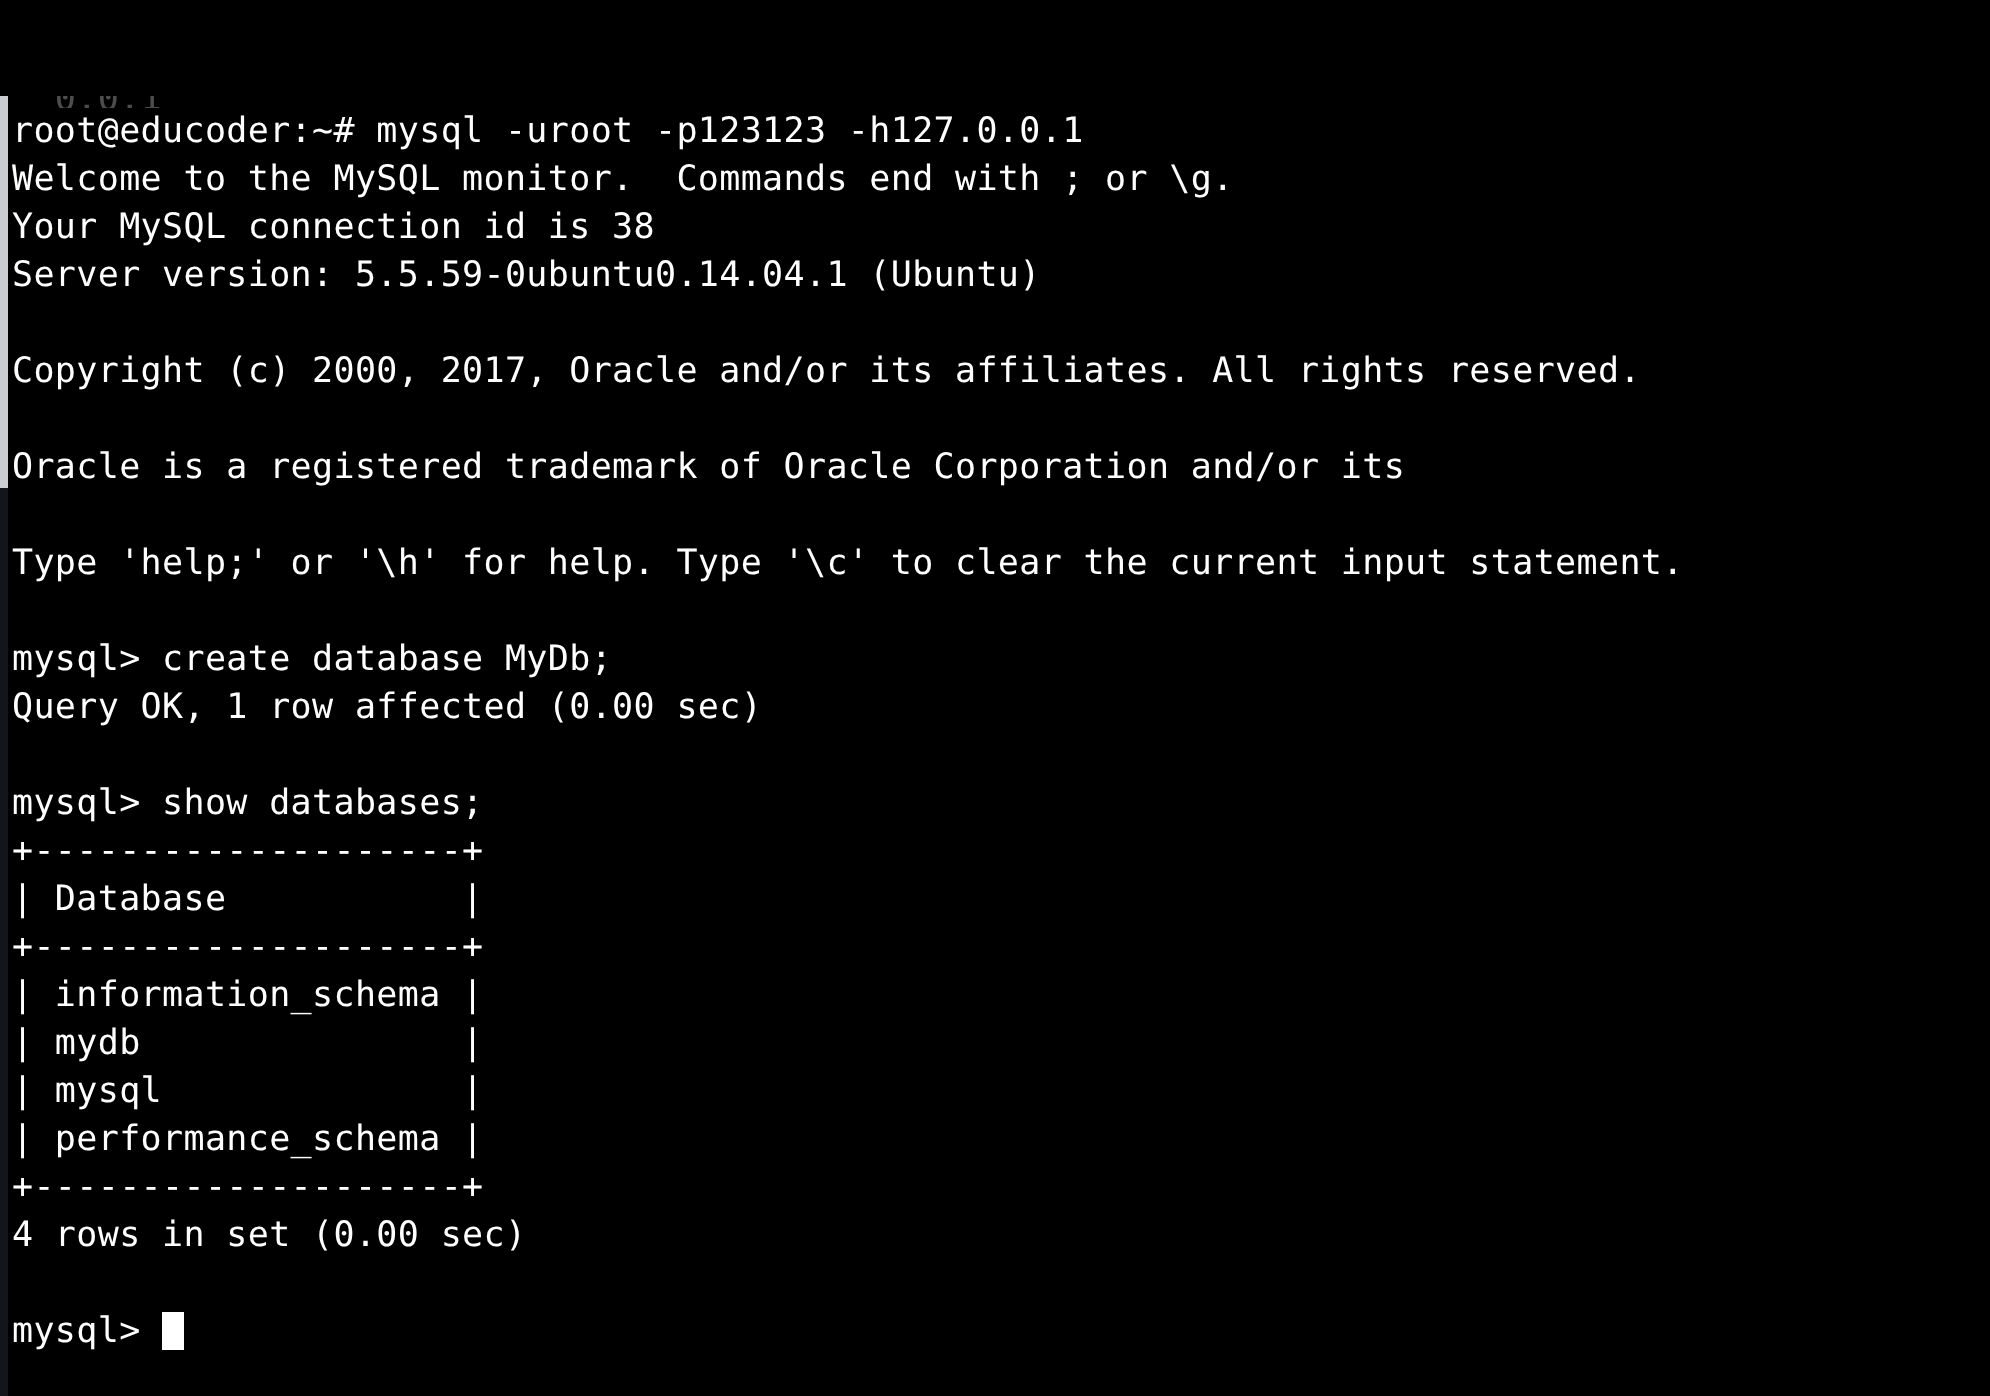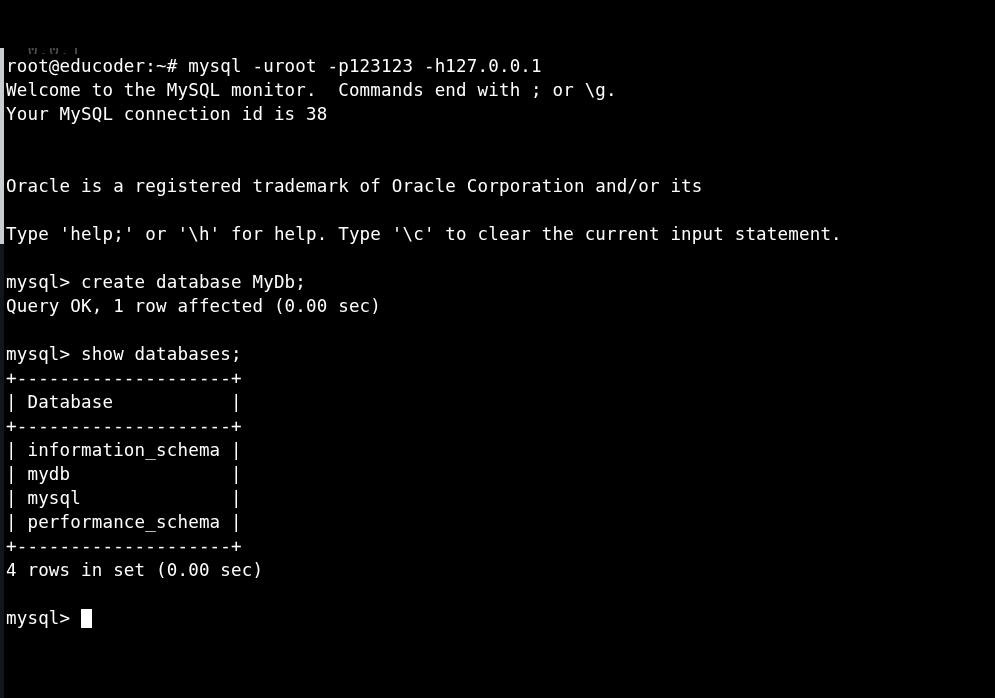--- a/index.html
+++ b/index.html
@@ -84,21 +84,23 @@
   <div id="scrollbar-track">
     <div id="scrollbar-thumb"></div>
   </div>
 
   <div id="terminal">
 
   <div class="line">  0.0.1</div>
       <div class="line">root@educoder:~# mysql -uroot -p123123 -h127.0.0.1</div>
       <div class="line">Welcome to the MySQL monitor.  Commands end with ; or \g.</div>
       <div class="line">Your MySQL connection id is 38</div>
+      <div class="line">Server version: 5.5.59-0ubuntu0.14.04.1 (Ubuntu)</div>
       <div class="line blank"></div>
+      <div class="line">Copyright (c) 2000, 2017, Oracle and/or its affiliates. All rights reserved.</div>
       <div class="line blank"></div>
       <div class="line">Oracle is a registered trademark of Oracle Corporation and/or its</div>
       <div class="line blank"></div>
       <div class="line">Type 'help;' or '\h' for help. Type '\c' to clear the current input statement.</div>
       <div class="line blank"></div>
       <div class="line">mysql&gt; create database MyDb;</div>
       <div class="line">Query OK, 1 row affected (0.00 sec)</div>
       <div class="line blank"></div>
       <div class="line">mysql&gt; show databases;</div>
       <div class="line">+--------------------+</div>

